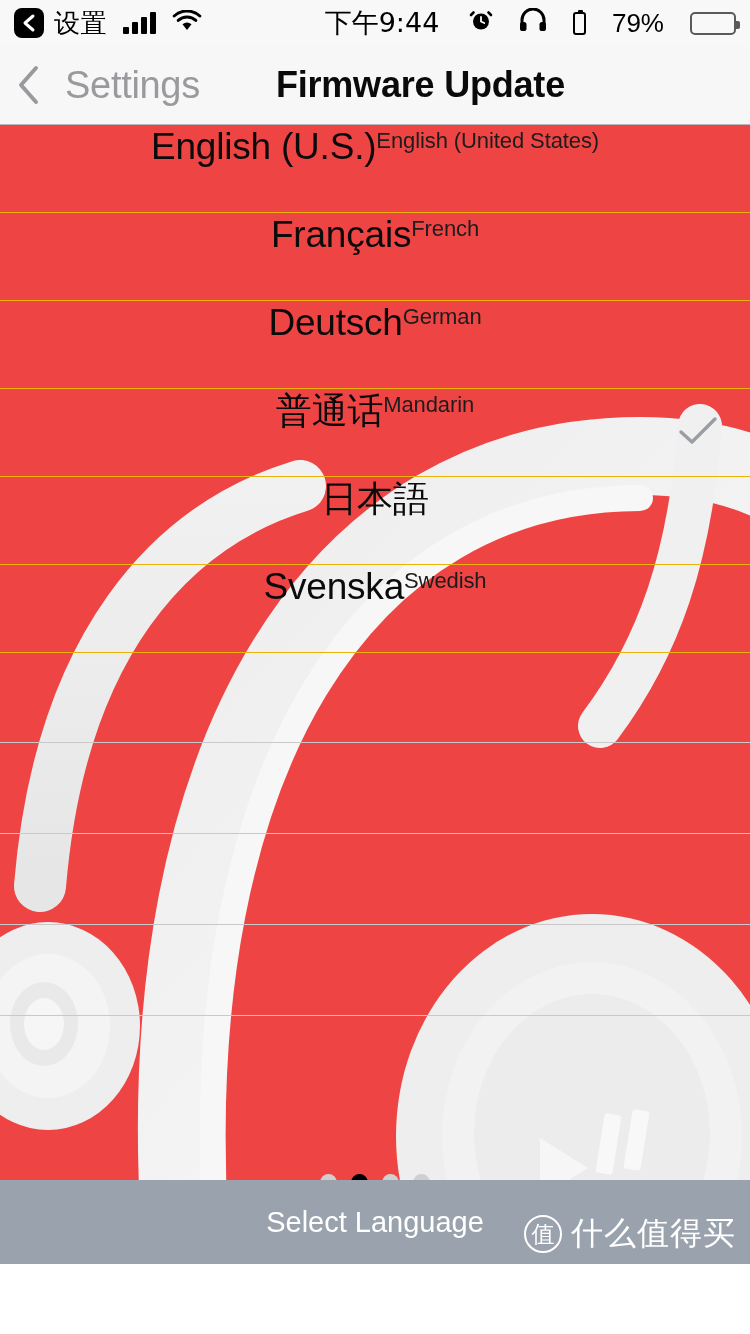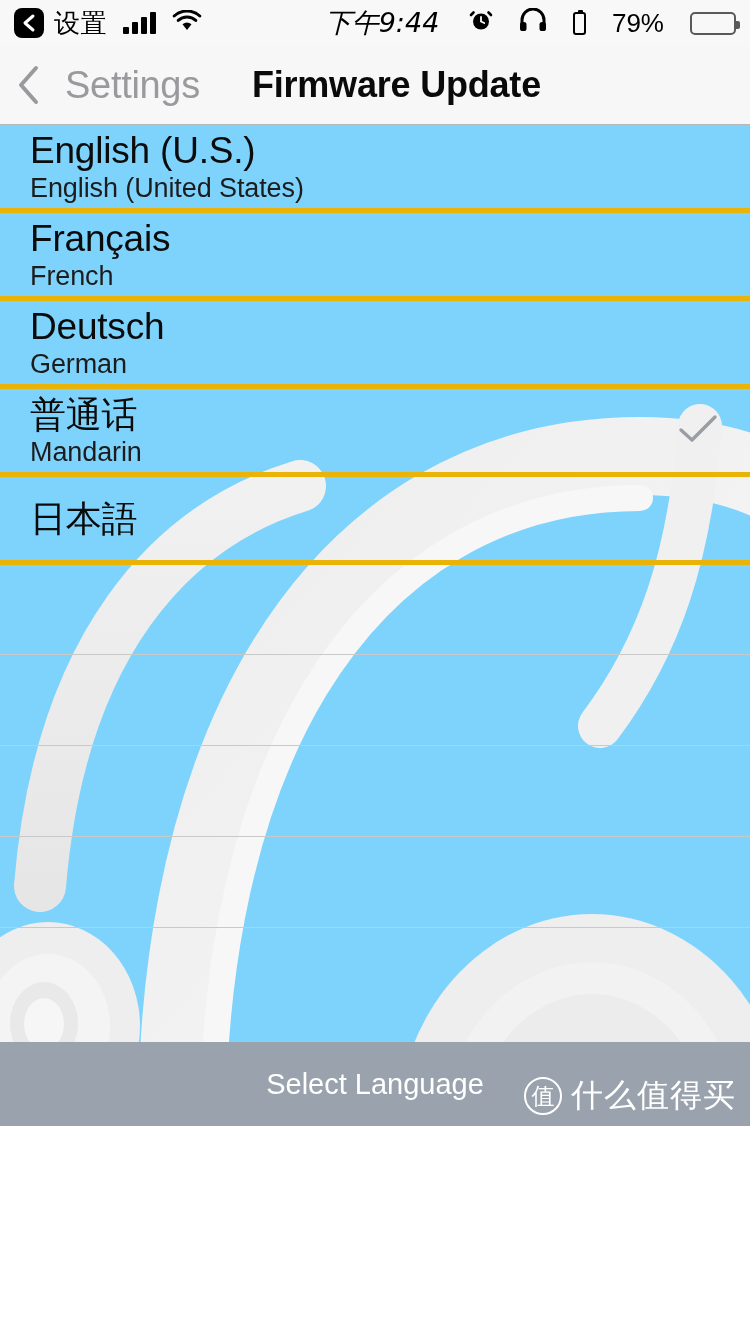--- a/index.html
+++ b/index.html
@@ -12,23 +12,24 @@
 
   body {
     font-family: "Liberation Sans", "DejaVu Sans", sans-serif;
     background: #ffffff;
     -webkit-font-smoothing: antialiased;
   }
 
   .phone {
     position: relative;
     width: 750px;
-    height: 1126px;
-    background: #7dd3fc;
+    height: 1264px;
+    background: #ef4444;
     overflow: hidden;
+    text-align: center;
   }
 
   
   .status-bar {
     position: relative;
     height: 46px;
     background: #f8f8f8;
     display: flex;
     align-items: center;
     padding: 0 14px;
@@ -72,21 +73,20 @@
   .wifi-icon { margin-left: 6px; }
 
   .status-center {
     position: absolute;
     left: 14px; right: 0;
     top: 0; height: 46px;
     display: flex; align-items: center; justify-content: center;
     font-size: 27px;
     font-family: "DejaVu Sans", "Liberation Sans", sans-serif;
     pointer-events: none;
-    font-style: italic;
   }
   .status-right {
     display: flex;
     align-items: center;
     gap: 26px;
     flex: 1;
     justify-content: flex-end;
     z-index: 2;
   }
   .battery-pct { font-size: 26px; font-family: "Liberation Sans", sans-serif; }
@@ -140,21 +140,21 @@
   .nav-back-label {
     font-size: 38px;
     color: #9a9a9e;
     font-weight: 400;
     letter-spacing: -0.3px;
   }
   .nav-title {
     font-size: 36px;
     font-weight: 700;
     color: #0a0a0a;
-    margin-left: 52px;
+    margin-left: 76px;
     letter-spacing: -0.2px;
   }
 
   
   .bg-art {
     position: absolute;
     left: 0; top: 126px;
     width: 750px;
     height: 1124px;
     overflow: hidden;
@@ -164,36 +164,35 @@
   .bg-art svg { display:block; }
 
   
   .list {
     position: relative;
     z-index: 2;
   }
   .row {
     position: relative;
     height: 88px;
-    border-bottom: 5px solid #eab308;
+    border-bottom: 1px solid #eab308;
     padding: 0 30px;
     display: flex;
-    flex-direction: column;
     justify-content: center;
     cursor: pointer;
   }
   .row-native {
     font-size: 37px;
     line-height: 44px;
     color: #0b0b0b;
     font-weight: 400;
     letter-spacing: -0.2px;
   }
   .row-english {
-    font-size: 27px;
+    font-size: 22px;
     line-height: 31px;
     color: #1c1c1c;
     font-weight: 400;
     letter-spacing: -0.1px;
   }
   .row-cjk .row-native {
     font-family: "DejaVu Sans", "Liberation Sans", sans-serif;
     font-size: 36px;
   }
   .check {
@@ -399,20 +398,24 @@
           <polyline points="3,17 14,27 37,4" fill="none" stroke="#9a9da3" stroke-width="3.4" stroke-linecap="round" stroke-linejoin="round"></polyline>
         </svg>
       </span>
     </div>
 
     <div class="row row-cjk">
       <span class="row-native">日本語</span>
     </div>
 
 
+    <div class="row">
+      <span class="row-native">Svenska</span>
+      <span class="row-english">Swedish</span>
+    </div>
 
     <div class="row-empty"></div>
     <div class="row-empty tall"></div>
     <div class="row-empty tall"></div>
     <div class="row-empty tall"></div>
 
   </div>
 
   <div class="pager">
     <span class="dot"></span>

